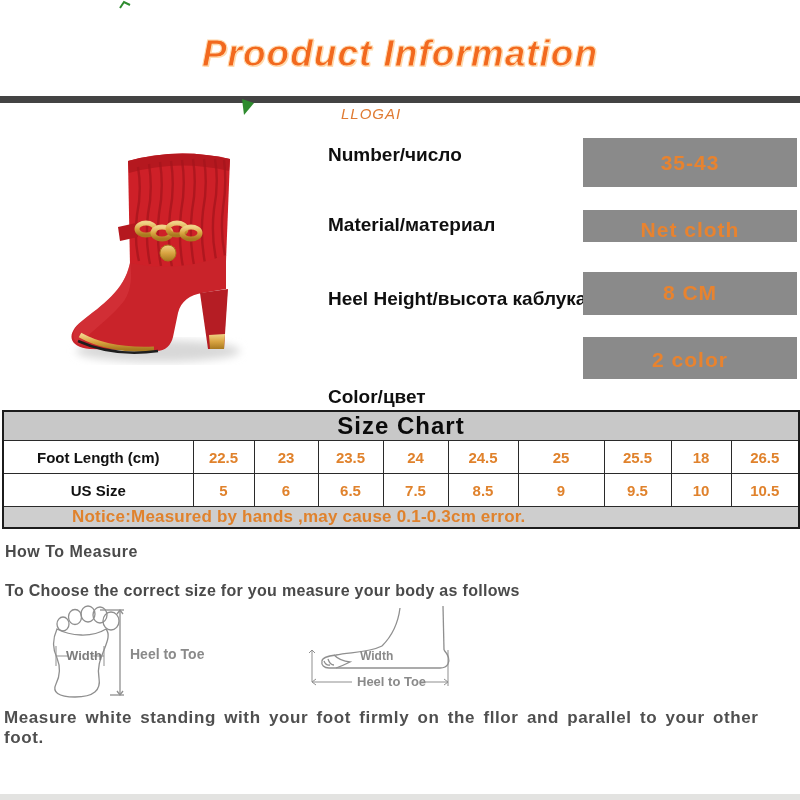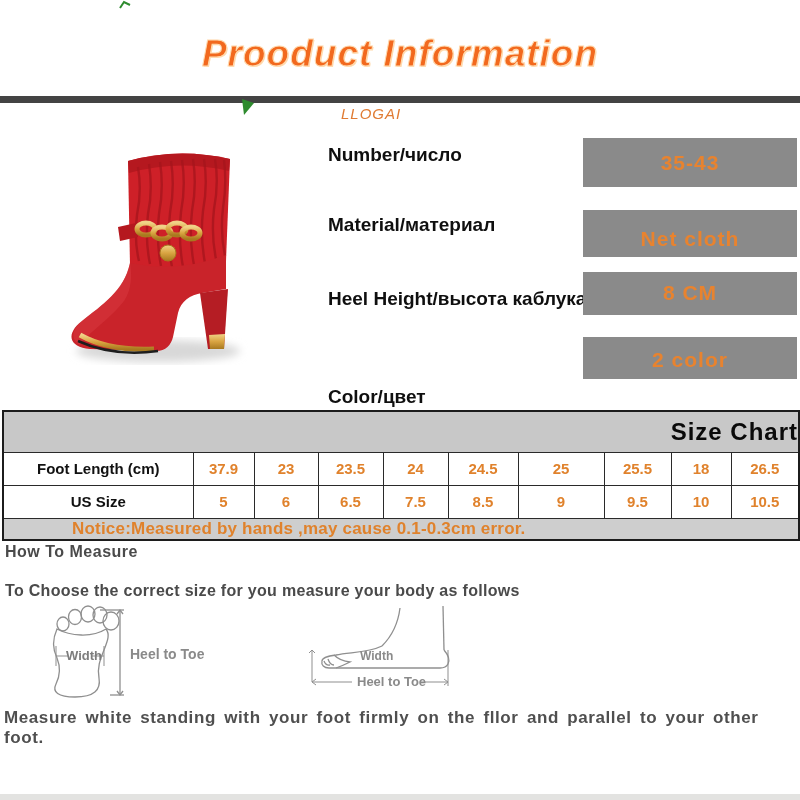--- a/index.html
+++ b/index.html
@@ -34,42 +34,42 @@
     white-space:nowrap;
   }
   .attr-box{
     position:absolute; left:583px; width:214px; background:#8a8a8a;
     display:flex; align-items:center; justify-content:center;
   }
   .attr-value{
     font-size:21px; font-weight:bold; color:#e8832f; letter-spacing:1px;
   }
   #box-number   { top:138px; height:49px; } #box-number .attr-value{ }
-  #box-material { top:210px; height:47px; } #box-material .attr-value{ margin-top:10px; }
+  #box-material { top:210px; height:32px;align-items:flex-end; } #box-material .attr-value{ margin-top:10px; }
   #box-heel     { top:272px; height:43px; } #box-heel .attr-value{ margin-top:-2px; }
   #box-color    { top:337px; height:42px; } #box-color .attr-value{ margin-top:4px; }
   #label-number   { top:144px; }
   #label-material { top:214px; }
   #label-heel     { top:288px; }
   #label-color    { top:352px;margin-top:34px; }
 
   .boot-figure{ position:absolute; left:58px; top:143px; width:190px; height:225px; }
 
   
   .size-table{
     position:absolute; left:2px; top:410px; width:796px;
     border-collapse:collapse; table-layout:fixed;
     border:2px solid #1c1c1c;
   }
   .size-table td{
     border:1px solid #2a2a2a; text-align:center; vertical-align:middle;
     font-weight:bold; font-size:15px; color:#111; height:33px; padding:0;
   }
   .size-table .chart-title-cell{
-    background:#c8c8c8; font-size:24px; letter-spacing:1px; height:41px; color:#0a0a0a;text-align:right;
+    background:#c8c8c8; font-size:24px; letter-spacing:1px; height:29px; color:#0a0a0a;
   }
   .size-table .row-label{ font-size:15px; }
   .size-table .val-orange{ color:#e0822c; }
   .size-table .val-black{ color:#141414; }
   .size-table .notice-cell{
     background:#cecece; color:#e0822c; font-size:17px; text-align:left;
     padding-left:68px; height:20px; letter-spacing:0.2px;
   }
 
   
@@ -183,21 +183,21 @@
         <col style="width:67px">
       <col style="width:60px">
         <col style="width:68px">
     </colgroup>
     <tbody>
         <tr>
       <td class="chart-title-cell" colspan="10">Size Chart</td>
     </tr>
     <tr>
       <td class="row-label">Foot Length (cm)</td>
-      <td class="val-orange">37.9</td>
+      <td class="val-orange">22.5</td>
       <td class="val-orange">23</td>
       <td class="val-orange">23.5</td>
       <td class="val-orange">24</td>
       <td class="val-orange">24.5</td>
       <td class="val-orange">25</td>
       <td class="val-orange">25.5</td>
       <td class="val-orange">18</td>
       <td class="val-orange">26.5</td>
     </tr>
     <tr>

